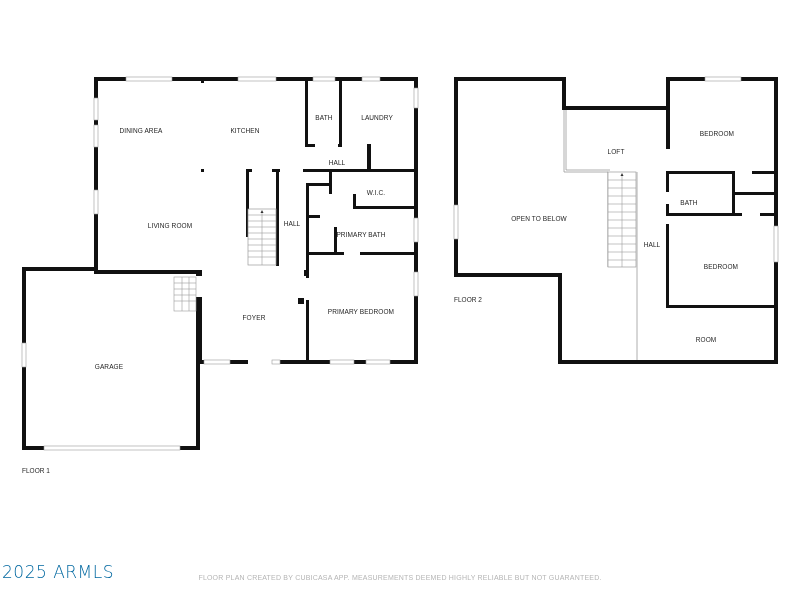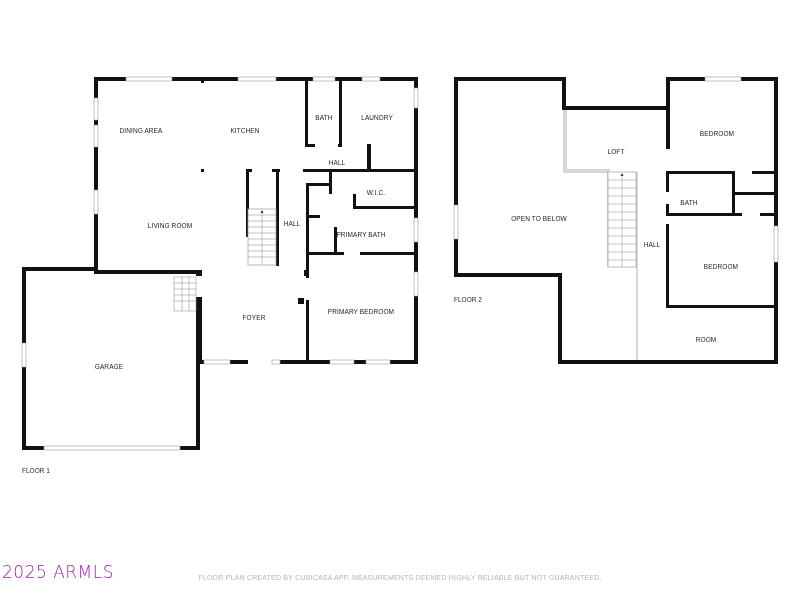--- a/index.html
+++ b/index.html
@@ -5,21 +5,21 @@
     html, body { margin: 0; padding: 0; background: #ffffff; }
     body { width: 800px; height: 600px; position: relative; overflow: hidden; font-family: "Liberation Sans", sans-serif; }
     svg { position: absolute; left: 0; top: 0; }
     .room-label { font-family: "Liberation Sans", sans-serif; font-size: 6.5px; fill: #222; text-anchor: middle; dominant-baseline: middle; letter-spacing: 0.1px; }
     .floor-label { font-family: "Liberation Sans", sans-serif; font-size: 6.5px; fill: #222; }
     .wall { fill: #111; }
     .win { fill: #ffffff; stroke: #9a9a9a; stroke-width: 0.6; }
     .opening { fill: #ffffff; }
     .thin { stroke: #9a9a9a; stroke-width: 0.8; fill: none; }
     .stair-line { stroke: #9a9a9a; stroke-width: 0.6; }
-    .watermark { position: absolute; left: 2px; top: 562px; font-family: "DejaVu Sans", sans-serif; font-size: 17px; color: #a21caf; letter-spacing: 0.5px; font-weight: 300; }
+    .watermark { position: absolute; left: 2px; top: 562px; font-family: "DejaVu Sans", sans-serif; font-size: 17px; color: #0369a1; letter-spacing: 0.5px; font-weight: 300; }
     .disclaimer { position: absolute; left: 0; width: 800px; top: 574px; text-align: center; font-family: "Liberation Sans", sans-serif; font-size: 7px; color: #b5b5b5; letter-spacing: 0.2px; }
   </style>
 </head>
 <body>
 
 <svg width="800" height="600" viewBox="0 0 800 600">
 
   <g>
 
     <rect class="wall" x="94" y="77" width="324" height="4"></rect>

